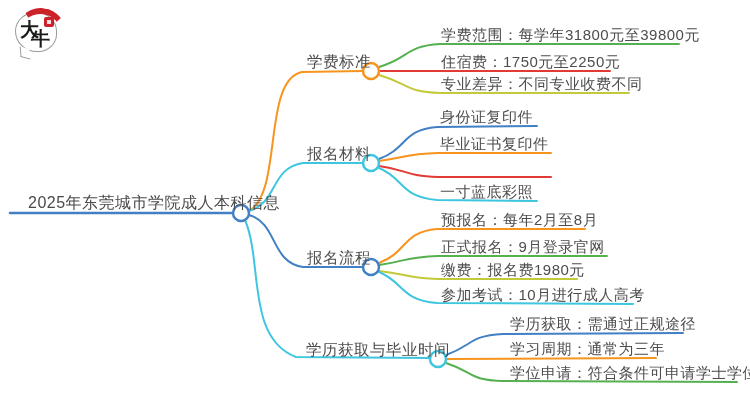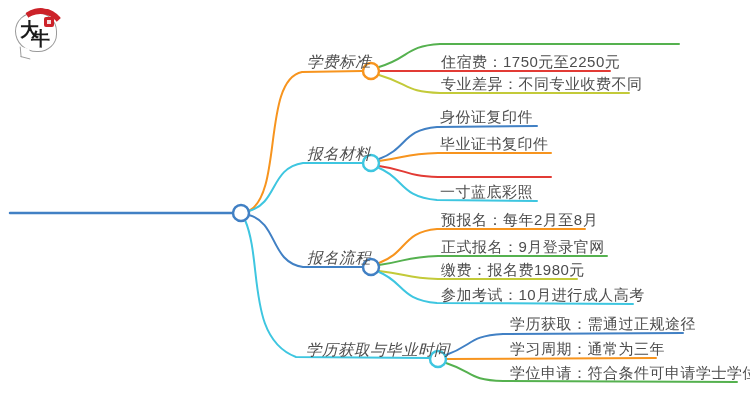--- a/index.html
+++ b/index.html
@@ -13,21 +13,21 @@
   #map-svg{position:absolute;left:0;top:0;}
   .label{
     position:absolute;
     white-space:nowrap;
     color:#4d4d4d;
     font-size:15px;
     line-height:19px;
     letter-spacing:0.5px;
   }
   .label.central{font-size:16px;color:#4a4a4a;}
-  .label.branch{font-size:15.5px;font-style:italic;}
+  .label.branch{font-size:15.5px;}
   
   .logo{position:absolute;left:14px;top:8px;display:flex;align-items:center;}
   .logo-icon{
     position:relative;width:46px;height:48px;flex:0 0 auto;
   }
   .bubble{
     position:absolute;left:1px;top:4px;width:40px;height:38px;
     background:#fff;border:1.5px solid #9a9a9a;border-radius:50% 50% 46% 54%;
   }
   .bubble-tail{
@@ -100,26 +100,28 @@
     <div class="logo-icon">
       <div class="bubble"></div>
       <div class="bubble-tail"></div>
       <div class="logo-arc"></div>
       <div class="logo-char-a">大</div>
       <div class="logo-char-b">牛</div>
       <div class="logo-seal"></div>
     </div>
   </div>
 
+  <div class="label central" style="left:28px;top:193px;">2025年东莞城市学院成人本科信息</div>
 
   <div class="label branch" style="left:307px;top:52px;">学费标准</div>
   <div class="label branch" style="left:307px;top:144px;">报名材料</div>
   <div class="label branch" style="left:307px;top:248px;">报名流程</div>
   <div class="label branch" style="left:306px;top:340px;">学历获取与毕业时间</div>
 
+  <div class="label" style="left:441px;top:25px;">学费范围：每学年31800元至39800元</div>
   <div class="label" style="left:441px;top:52px;">住宿费：1750元至2250元</div>
   <div class="label" style="left:441px;top:74px;">专业差异：不同专业收费不同</div>
 
   <div class="label" style="left:440px;top:107px;">身份证复印件</div>
   <div class="label" style="left:440px;top:134px;">毕业证书复印件</div>
   <div class="label" style="left:440px;top:182px;">一寸蓝底彩照</div>
 
   <div class="label" style="left:441px;top:210px;">预报名：每年2月至8月</div>
   <div class="label" style="left:441px;top:237px;">正式报名：9月登录官网</div>
   <div class="label" style="left:441px;top:260px;">缴费：报名费1980元</div>

